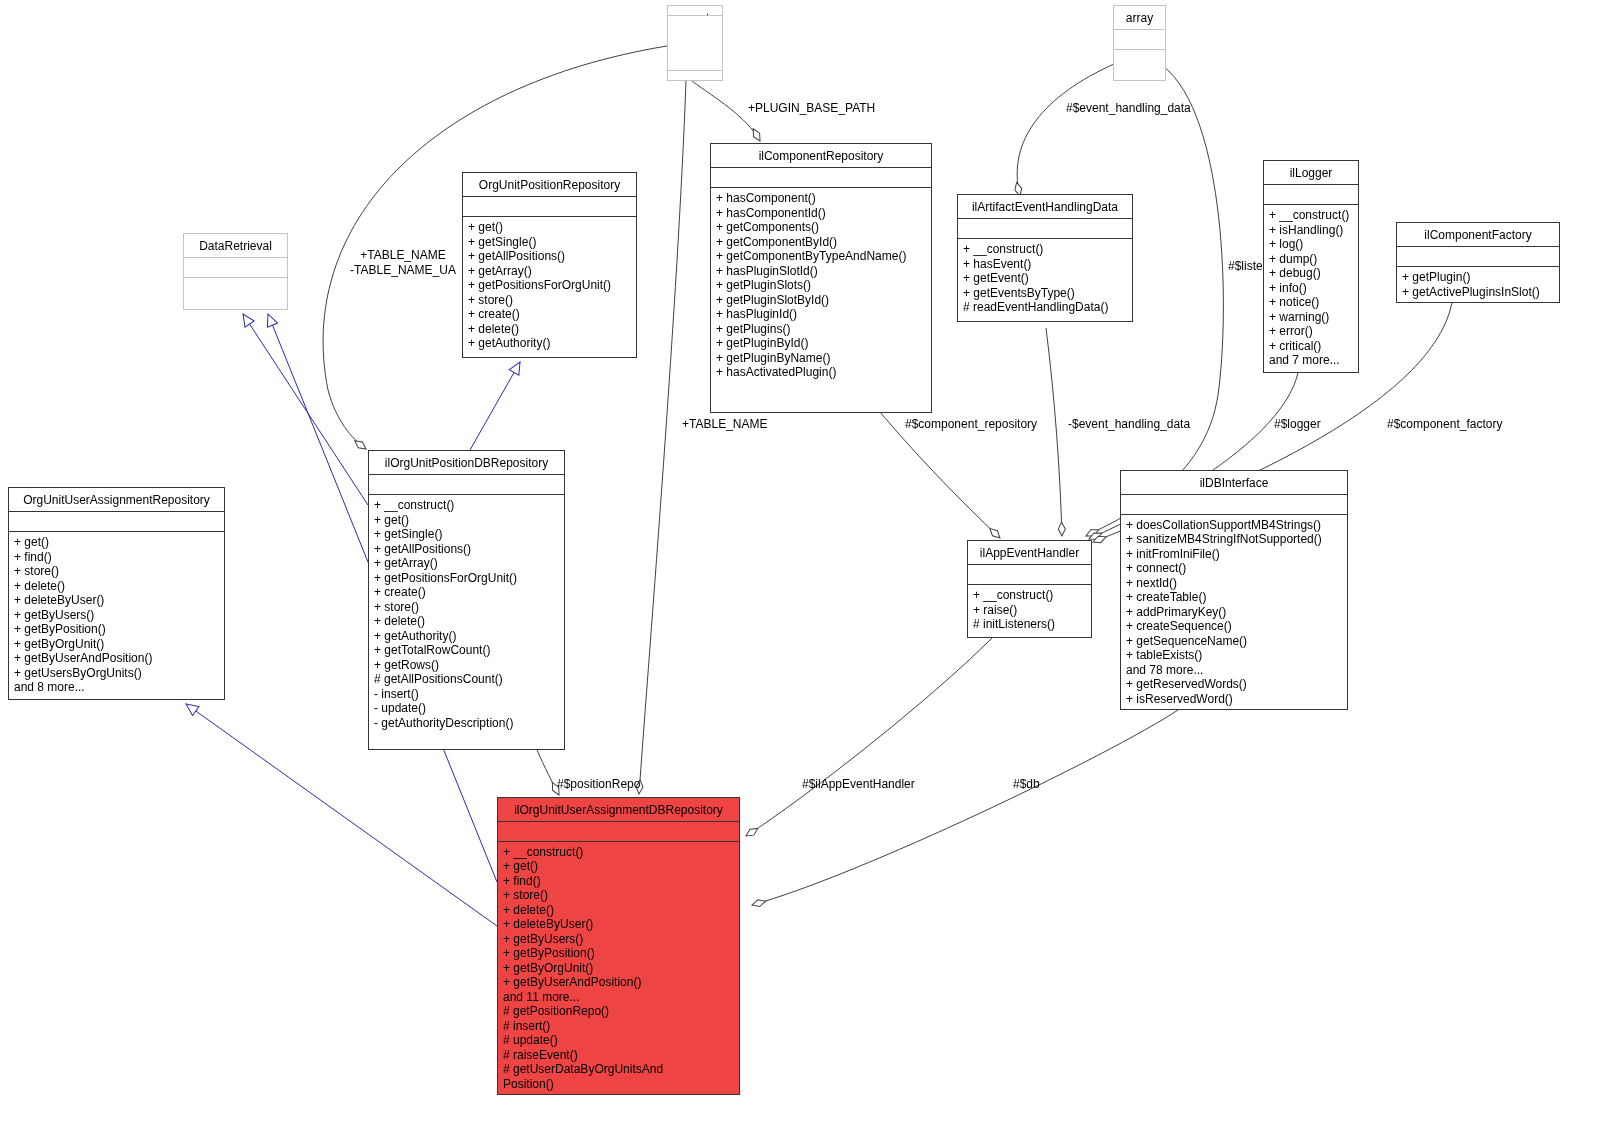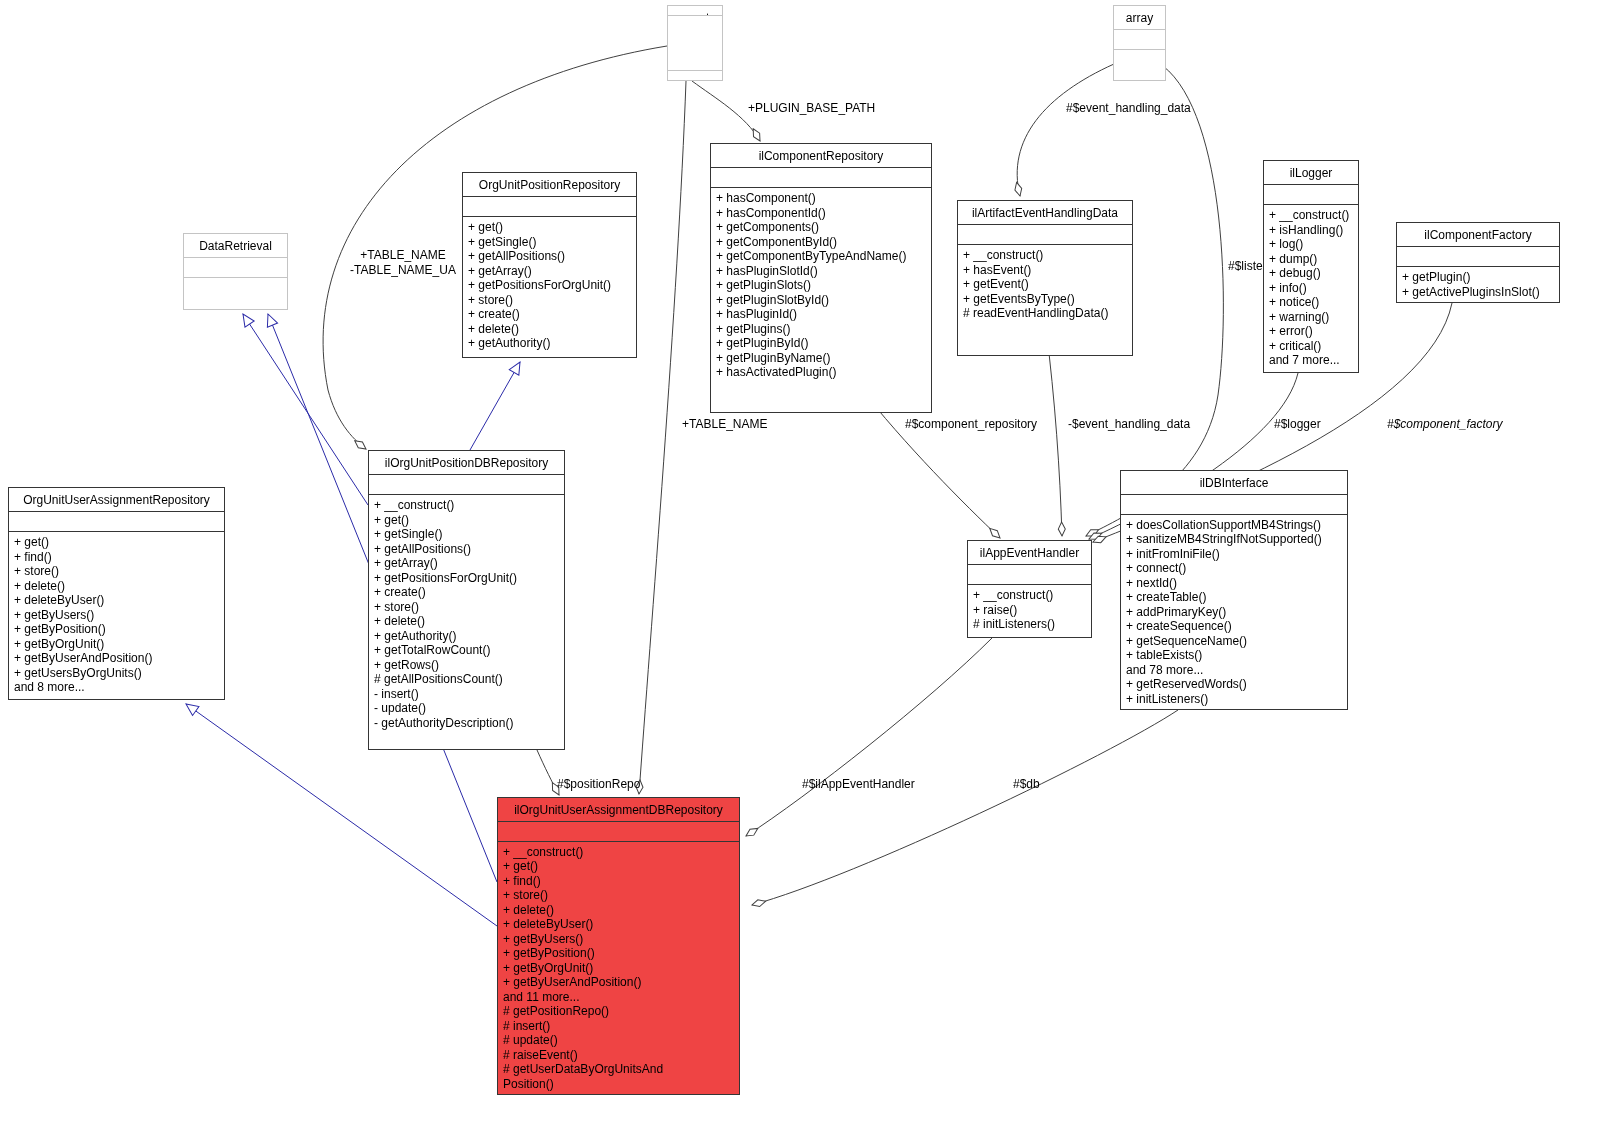--- a/index.html
+++ b/index.html
@@ -69,21 +69,21 @@
 
   <span class="edge-label" style="left:748px;top:101px;">+PLUGIN_BASE_PATH</span>
   <span class="edge-label" style="left:1066px;top:101px;">#$event_handling_data</span>
   <span class="edge-label" style="left:342px;top:248px;width:122px;text-align:center;">+TABLE_NAME
 -TABLE_NAME_UA</span>
   <span class="edge-label" style="left:682px;top:417px;">+TABLE_NAME</span>
   <span class="edge-label" style="left:897px;top:417px;margin-left:8px;">#$component_repository</span>
   <span class="edge-label" style="left:1068px;top:417px;">-$event_handling_data</span>
   <span class="edge-label" style="left:1228px;top:259px;">#$listener</span>
   <span class="edge-label" style="left:1265px;top:417px;margin-left:9px;">#$logger</span>
-  <span class="edge-label" style="left:1387px;top:417px;font-style:italic;">#$component_factory</span>
+  <span class="edge-label" style="left:1387px;top:417px;">#$component_factory</span>
   <span class="edge-label" style="left:557px;top:777px;">#$positionRepo</span>
   <span class="edge-label" style="left:802px;top:777px;">#$ilAppEventHandler</span>
   <span class="edge-label" style="left:1013px;top:777px;">#$db</span>
 
   <div class="uml-box external" style="left:667px;top:5px;width:56px;height:76px;gap:35px;">
     <div class="uml-title">const</div>
     <div class="uml-attrs"></div>
     <div class="uml-attrs last"></div>
   </div>
 
@@ -146,21 +146,21 @@
         <div>+ getPluginSlots()</div>
         <div>+ getPluginSlotById()</div>
         <div>+ hasPluginId()</div>
         <div>+ getPlugins()</div>
         <div>+ getPluginById()</div>
         <div>+ getPluginByName()</div>
         <div>+ hasActivatedPlugin()</div>
       </div>
   </div>
 
-  <div class="uml-box" style="left:957px;top:200px;width:176px;height:156px;">
+  <div class="uml-box" style="left:957px;top:194px;width:176px;height:128px;">
     <div class="uml-title">ilArtifactEventHandlingData</div>
     <div class="uml-attrs"></div>
     <div class="uml-methods">
         <div>+ __construct()</div>
         <div>+ hasEvent()</div>
         <div>+ getEvent()</div>
         <div>+ getEventsByType()</div>
         <div># readEventHandlingData()</div>
       </div>
   </div>
@@ -234,21 +234,21 @@
         <div>+ initFromIniFile()</div>
         <div>+ connect()</div>
         <div>+ nextId()</div>
         <div>+ createTable()</div>
         <div>+ addPrimaryKey()</div>
         <div>+ createSequence()</div>
         <div>+ getSequenceName()</div>
         <div>+ tableExists()</div>
         <div>and 78 more...</div>
         <div>+ getReservedWords()</div>
-        <div>+ initListeners()</div>
+        <div>+ isReservedWord()</div>
       </div>
   </div>
 
   <div class="uml-box highlight" style="left:497px;top:797px;width:243px;height:298px;">
     <div class="uml-title">ilOrgUnitUserAssignmentDBRepository</div>
     <div class="uml-attrs"></div>
     <div class="uml-methods">
         <div>+ __construct()</div>
         <div>+ get()</div>
         <div>+ find()</div>

